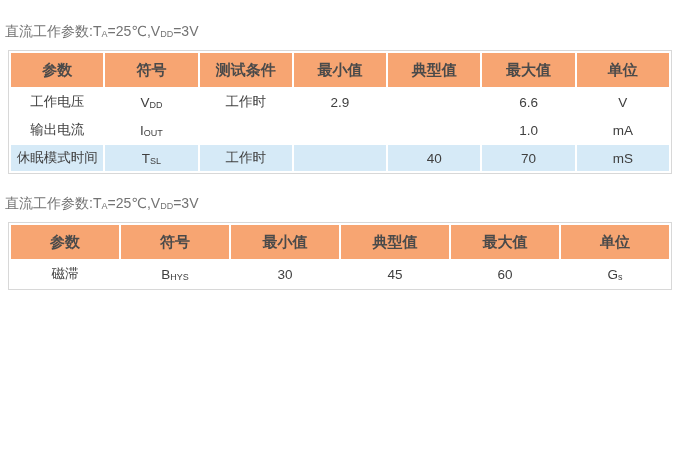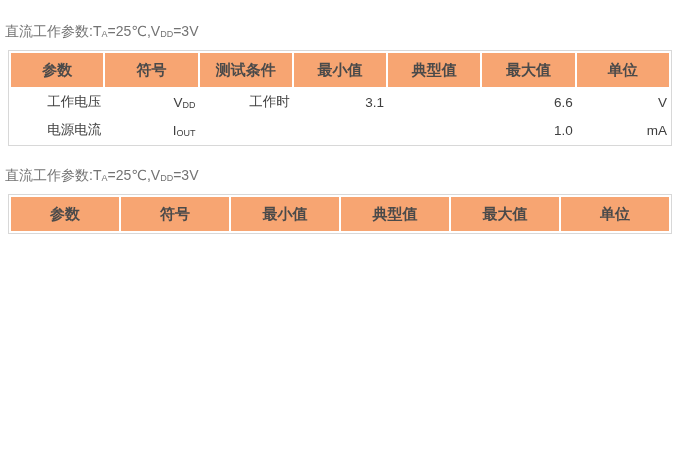--- a/index.html
+++ b/index.html
@@ -57,21 +57,21 @@
     text-align: center;
     padding: 0 2px;
     overflow: hidden;
     white-space: nowrap;
   }
   table.spec-table td {
     background: var(--row-bg, #ffffff);
     height: 26px;
     font-size: 13.5px;
     color: #3f3f3f;
-    text-align: right;
+    text-align: center;
     padding: 0 2px;
     overflow: hidden;
     white-space: nowrap;
   }
   table.spec-table tr.alt td {
     background: var(--row-alt-bg, #d6eaf7);
   }
 </style>
 </head>
 <body>
@@ -90,49 +90,66 @@
             <th>典型值</th>
             <th>最大值</th>
             <th>单位</th>
           </tr>
         </thead>
         <tbody>
           <tr>
             <td>工作电压</td>
             <td><span>V</span><span class="sub">DD</span></td>
             <td>工作时</td>
-            <td>3.1</td>
+            <td>2.9</td>
             <td></td>
             <td>6.6</td>
             <td>V</td>
           </tr>
           <tr>
-            <td>电源电流</td>
+            <td>输出电流</td>
             <td><span>I</span><span class="sub">OUT</span></td>
             <td></td>
             <td></td>
             <td></td>
             <td>1.0</td>
             <td>mA</td>
+          </tr>
+          <tr class="alt">
+            <td>休眠模式时间</td>
+            <td><span>T</span><span class="sub">SL</span></td>
+            <td>工作时</td>
+            <td></td>
+            <td>40</td>
+            <td>70</td>
+            <td>mS</td>
           </tr>
         </tbody>
       </table>
   </section>
 
   <section class="char-section second">
     <div class="sec-subtitle"><span>直流工作参数:T</span><span class="sub">A</span><span>=25℃,V</span><span class="sub">DD</span><span>=3V</span></div>
     <table class="spec-table">
         <thead>
           <tr>
             <th>参数</th>
             <th>符号</th>
             <th>最小值</th>
             <th>典型值</th>
             <th>最大值</th>
             <th>单位</th>
           </tr>
         </thead>
         <tbody>
+          <tr>
+            <td>磁滞</td>
+            <td><span>B</span><span class="sub">HYS</span></td>
+            <td>30</td>
+            <td>45</td>
+            <td>60</td>
+            <td><span>G</span><span class="sub">s</span></td>
+          </tr>
         </tbody>
       </table>
   </section>
 
 </div>
 
 </body></html>

